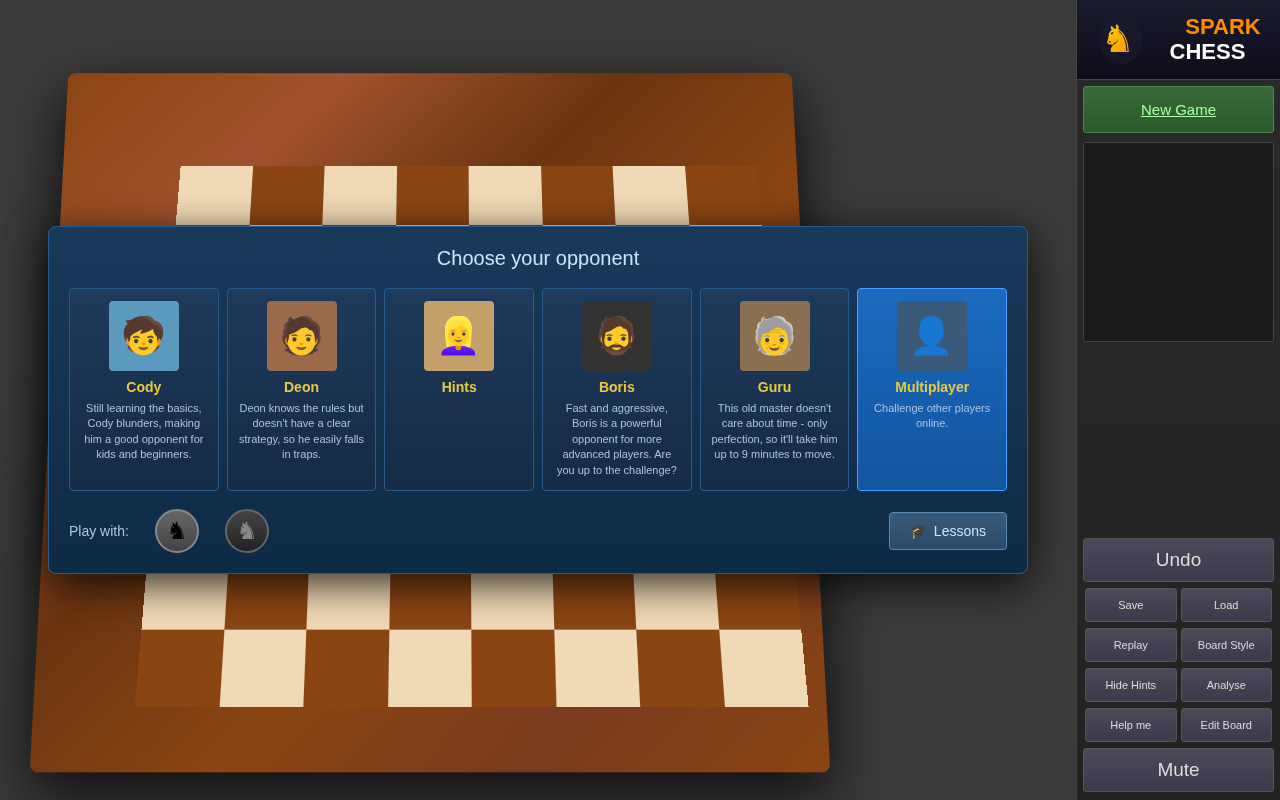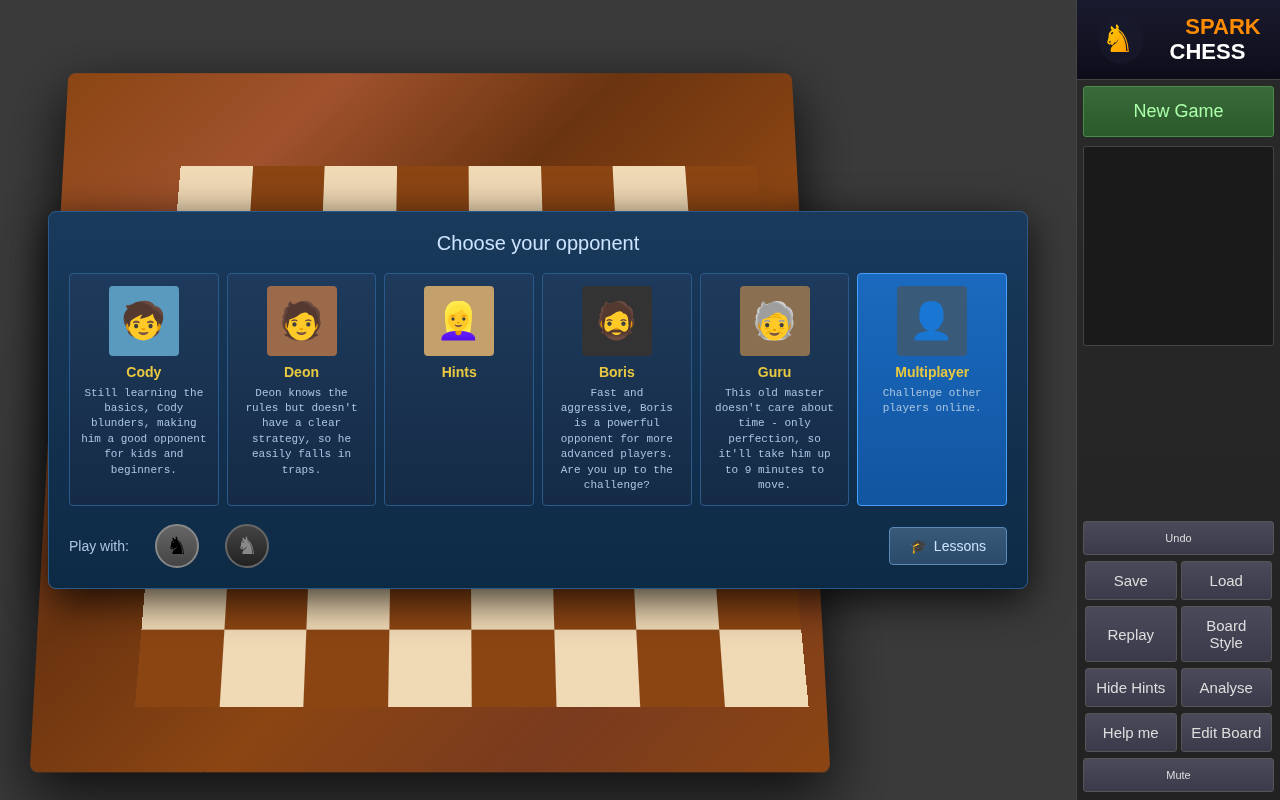--- a/index.html
+++ b/index.html
@@ -134,21 +134,20 @@
     .opponent-name.deon { color: #e8c840; }
     .opponent-name.claire { color: #e8c840; }
     .opponent-name.boris { color: #e8c840; }
     .opponent-name.guru { color: #e8c840; }
     .opponent-name.multi { color: #e8c840; }
 
     .opponent-desc {
       font-size: 11px;
       color: #aac4e0;
       line-height: 1.4;
-      font-family: Liberation Mono, monospace;
     }
 
     .modal-footer {
       display: flex;
       align-items: center;
       justify-content: space-between;
     }
 
     .play-with-section {
       display: flex;
@@ -245,50 +244,51 @@
     .logo-text .chess {
       color: white;
     }
 
     .sidebar-btn {
       background: linear-gradient(180deg, #4a4a5a 0%, #3a3a4a 100%);
       border: 1px solid #555;
       border-radius: 3px;
       color: #ddd;
       padding: 10px;
-      font-size: 11px;
+      font-size: 19px;
       cursor: pointer;
       text-align: center;
       margin: 3px 6px;
       transition: background 0.2s;
     }
 
     .sidebar-btn.new-game {
       background: linear-gradient(180deg, #3a6a3a 0%, #2a5a2a 100%);
       border-color: #4a8a4a;
       color: #aaffaa;
       margin: 6px;
       padding: 14px;
-      font-size: 18px;
+      font-size: 15px;
+      text-decoration: underline;
     }
 
     .sidebar-btn-row {
       display: flex;
       gap: 0;
       margin: 3px 6px;
     }
 
     .sidebar-btn-half {
       flex: 1;
       background: linear-gradient(180deg, #4a4a5a 0%, #3a3a4a 100%);
       border: 1px solid #555;
       border-radius: 3px;
       color: #ddd;
       padding: 10px 6px;
-      font-size: 15px;
+      font-size: 11px;
       cursor: pointer;
       text-align: center;
       margin: 0 2px;
     }
 
     .sidebar-spacer {
       flex: 1;
     }
 
     .sidebar-panel {

